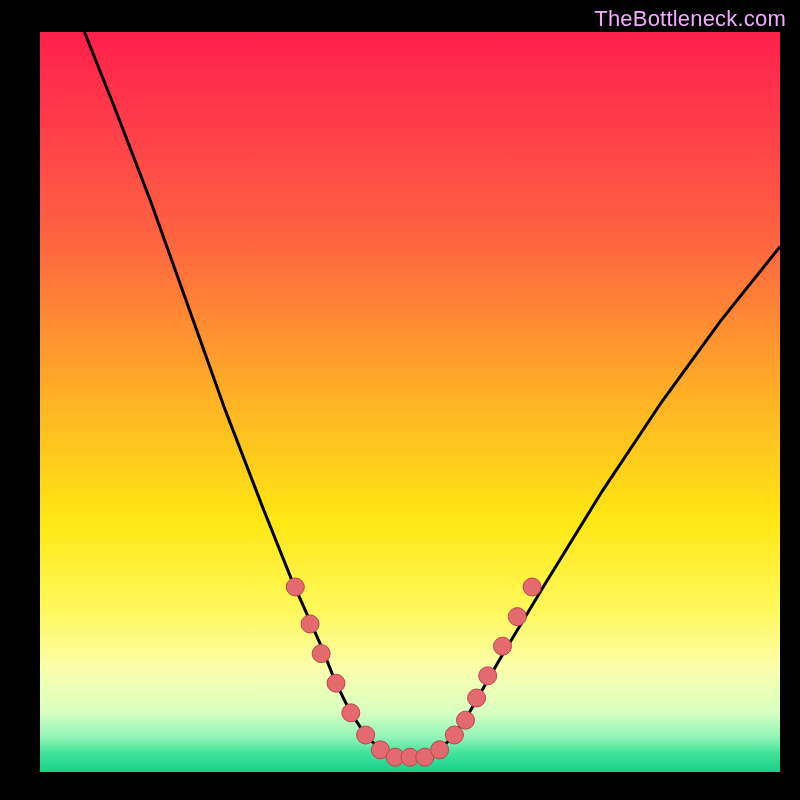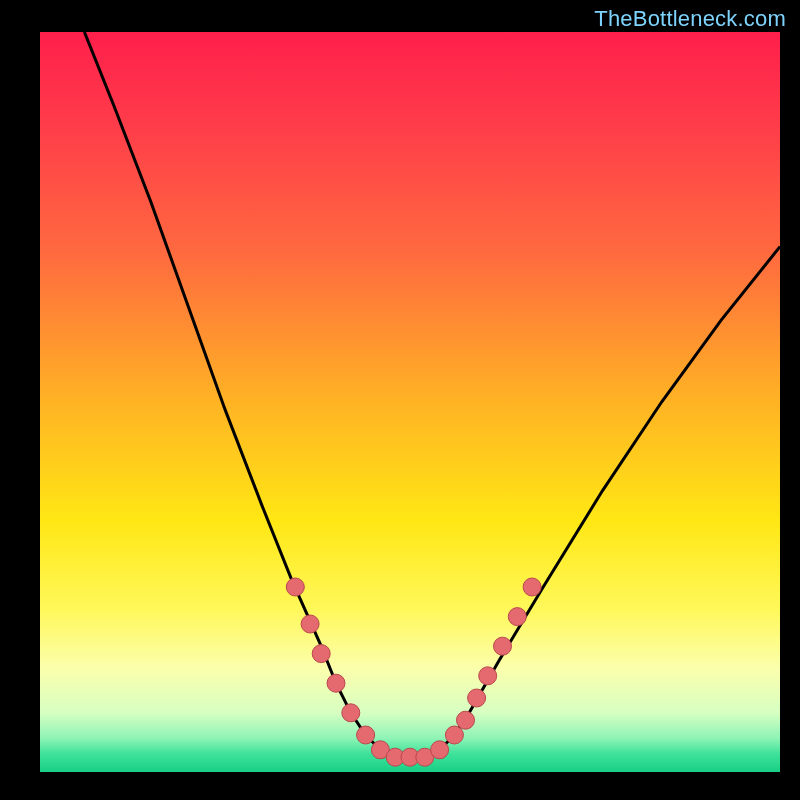--- a/index.html
+++ b/index.html
@@ -31,21 +31,21 @@
     position: absolute;
     left: 0;
     top: 0;
     width: 100%;
     height: 100%;
   }
   .watermark {
     position: absolute;
     top: 6px;
     right: 14px;
-    color: #7dd3fc;
+    color: #f0abfc;
     font-size: 22px;
     font-weight: 500;
     letter-spacing: 0.2px;
     user-select: none;
   }
   svg.curve {
     position: absolute;
     left: 0;
     top: 0;
     width: 100%;

